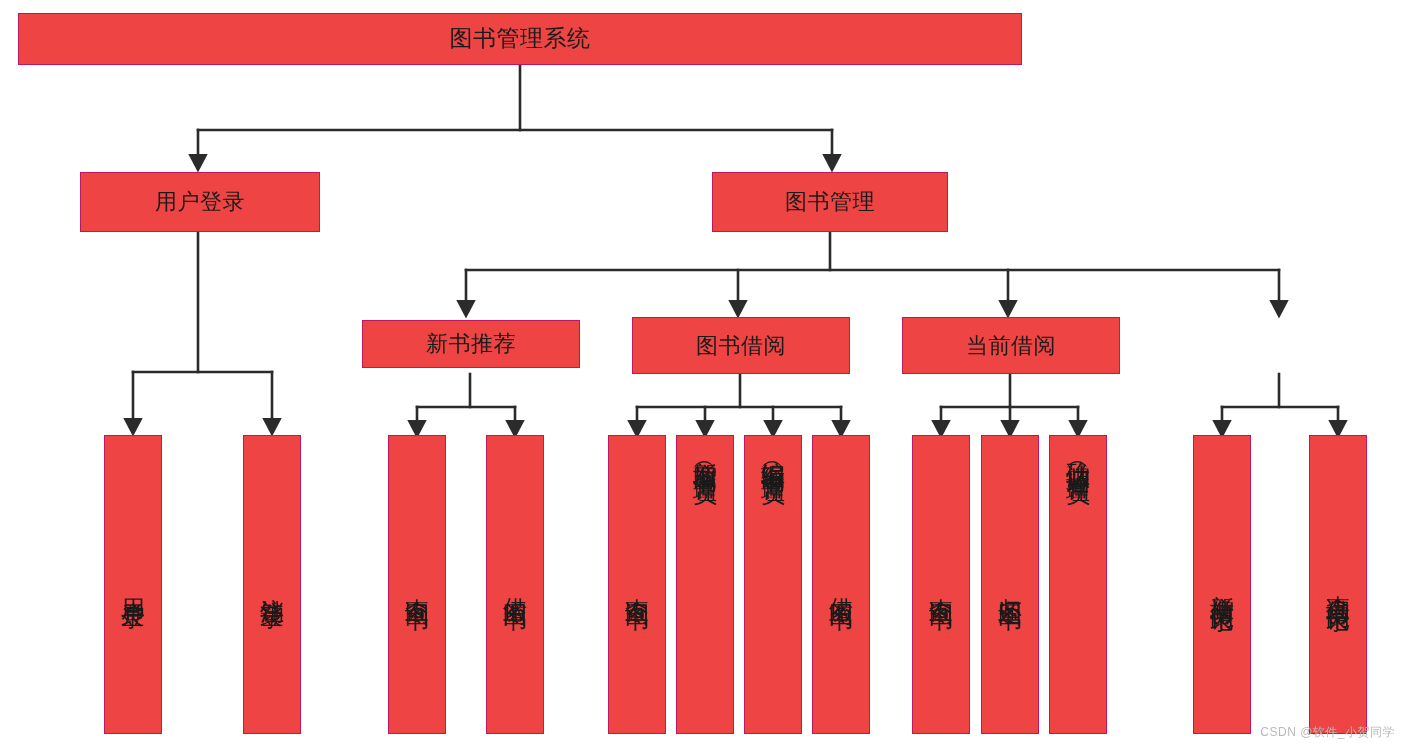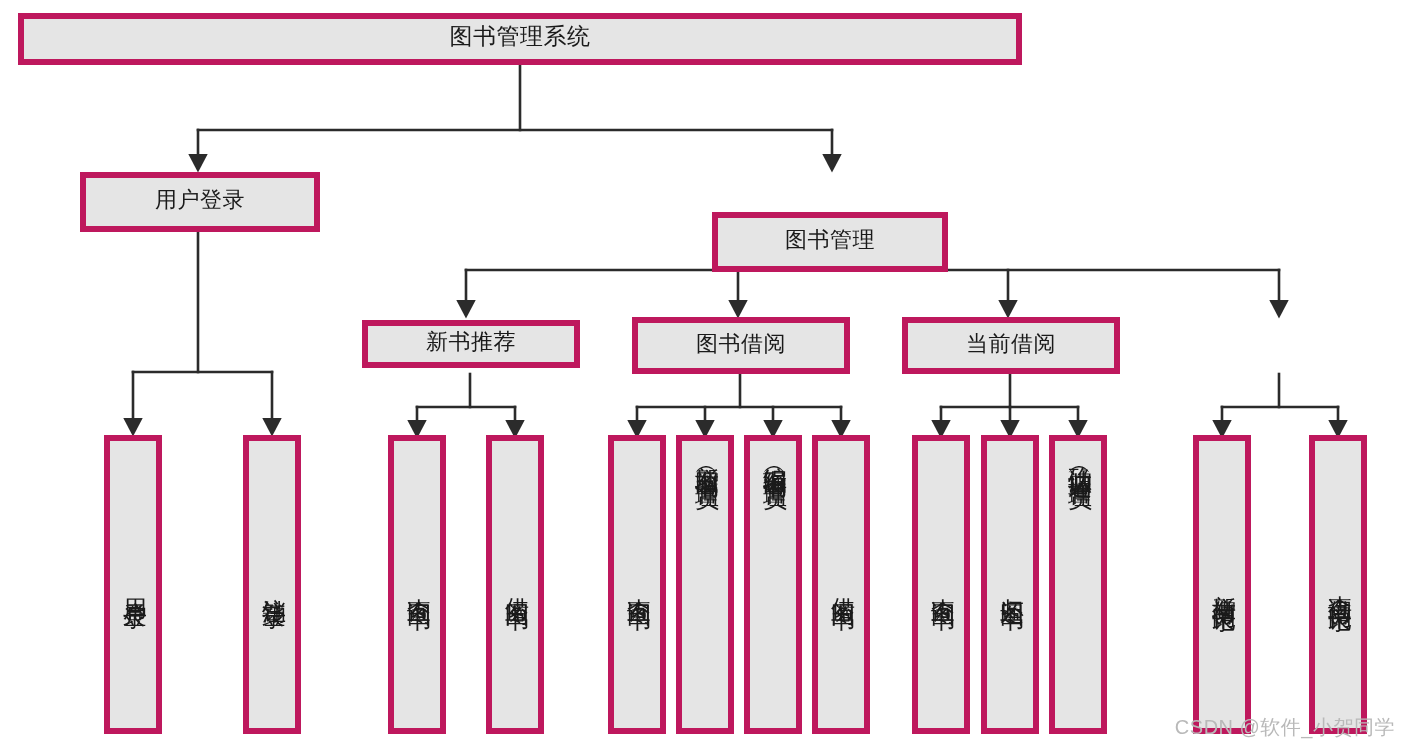--- a/index.html
+++ b/index.html
@@ -22,27 +22,26 @@
     position: absolute;
     left: 0;
     top: 0;
     width: 1405px;
     height: 747px;
     pointer-events: none;
   }
   .node {
     position: absolute;
     box-sizing: border-box;
-    background: #e5e5e5;
-    border: 6px solid #be185d;
+    background: #ef4444;
+    border: 1px solid #be185d;
     display: flex;
     align-items: center;
     justify-content: center;
     color: #1a1a1a;
-    font-family: Liberation Mono, monospace;
   }
   .node .node-label {
     display: block;
     text-align: center;
     line-height: 1.18;
     white-space: nowrap;
   }
   
   .node.horiz .node-label {
     font-size: 22px;
@@ -66,21 +65,21 @@
     text-orientation: upright;
     font-size: 24px;
     line-height: 1.0;
     letter-spacing: 3px;
     white-space: nowrap;
   }
   #watermark {
     position: absolute;
     right: 10px;
     bottom: 6px;
-    font-size: 20px;
+    font-size: 12px;
     color: #b9b9b9;
     letter-spacing: 0.5px;
     white-space: nowrap;
     user-select: none;
   }
 </style>
 </head>
 <body>
 
 <div id="diagram-root">
@@ -136,21 +135,21 @@
   </svg>
 
   <div class="node horiz root" style="left:18px; top:13px; width:1004px; height:52px;">
     <span class="node-label">图书管理系统</span>
   </div>
 
   <div class="node horiz" style="left:80px; top:172px; width:240px; height:60px;">
     <span class="node-label">用户登录</span>
   </div>
 
-  <div class="node horiz" style="left:712px; top:172px; width:236px; height:60px;margin-top:40px;">
+  <div class="node horiz" style="left:712px; top:172px; width:236px; height:60px;">
     <span class="node-label">图书管理</span>
   </div>
 
   <div class="node horiz" style="left:362px; top:320px; width:218px; height:48px;">
     <span class="node-label">新书推荐</span>
   </div>
 
   <div class="node horiz" style="left:902px; top:317px; width:218px; height:57px;">
     <span class="node-label">当前借阅</span>
   </div>

